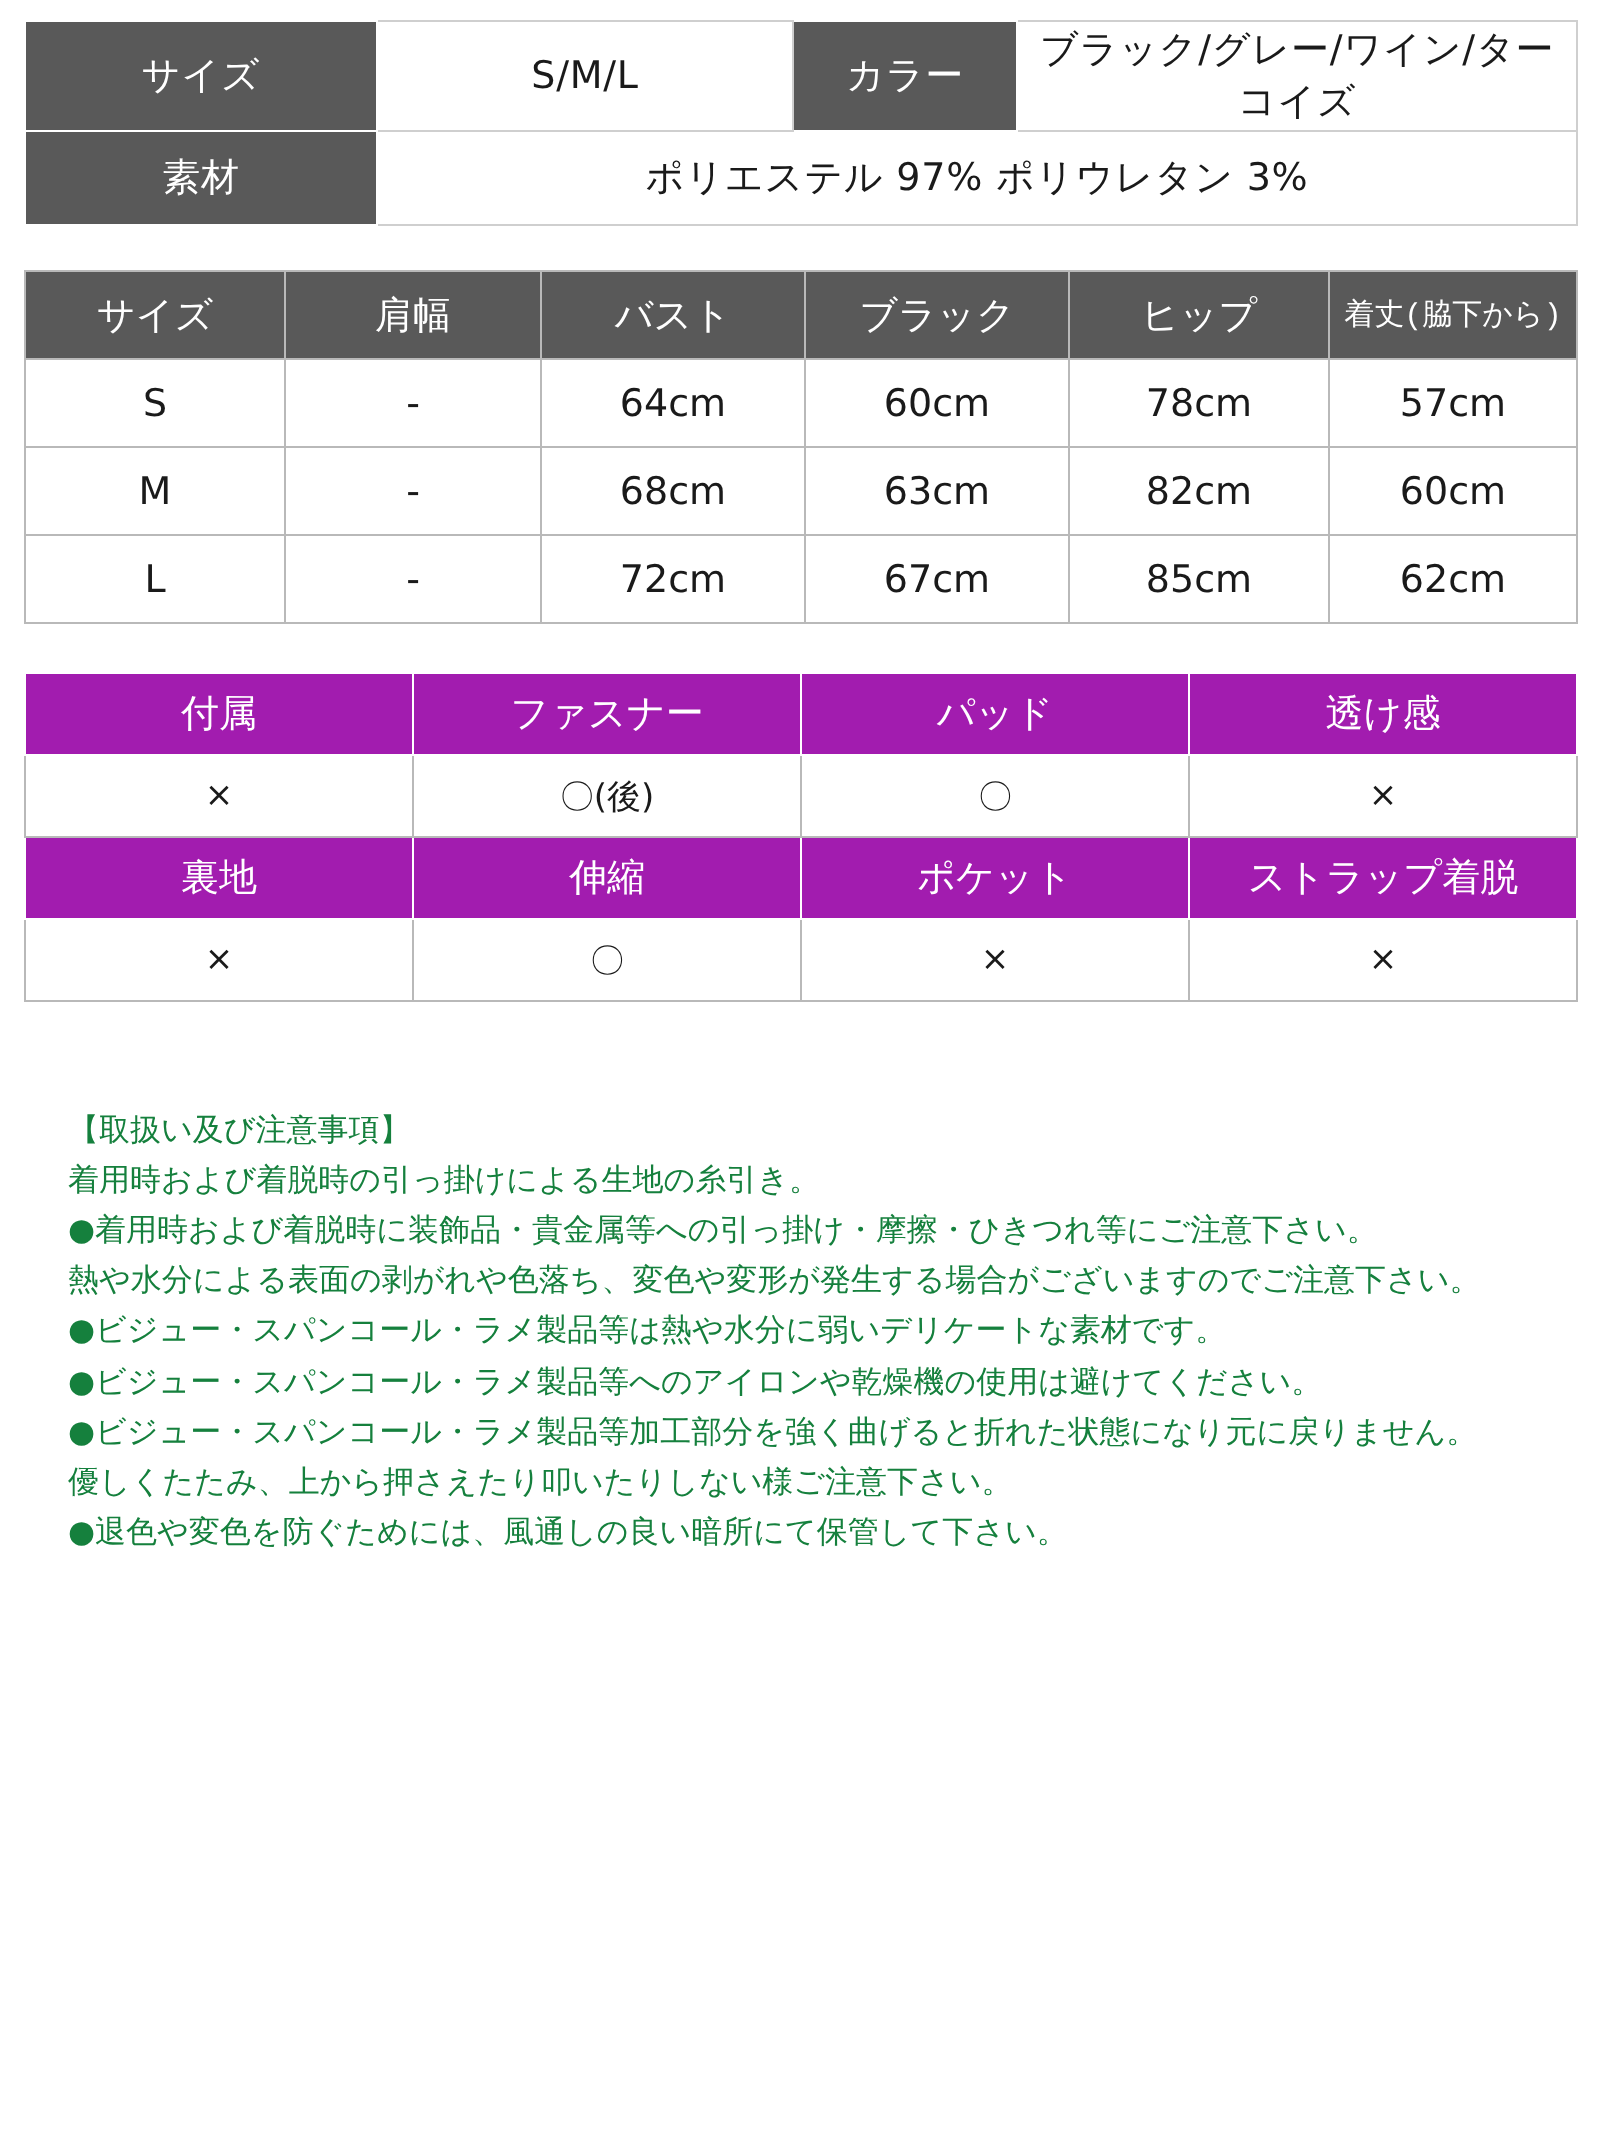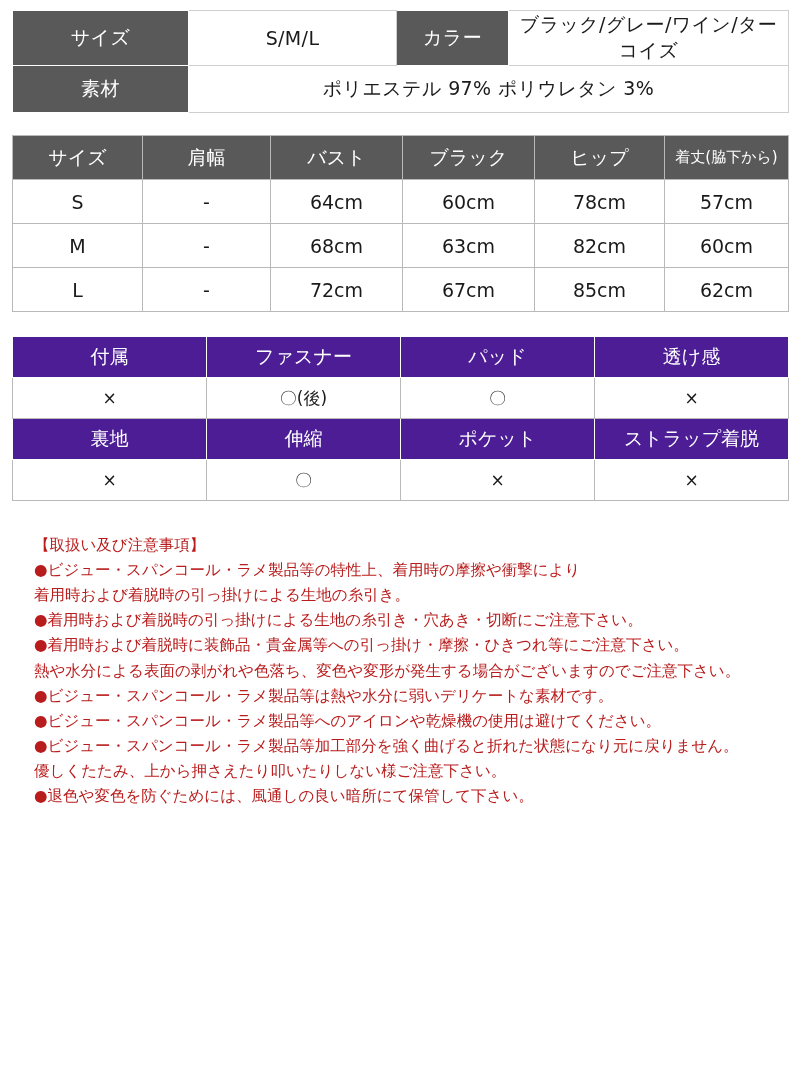--- a/index.html
+++ b/index.html
@@ -65,55 +65,56 @@
     vertical-align: middle;
     font-size: 19px;
     font-weight: normal;
   }
   #size-table thead th {
     background: #595959;
     color: #ffffff;
   }
   #size-table thead th.th-last {
     font-size: 15px;
+    font-family: Liberation Mono, monospace;
   }
   #size-table tbody td {
     background: #ffffff;
     color: #1a1a1a;
   }
 
   
   #feature-table {
     margin-top: 24px;
   }
   #feature-table td {
     border: 1px solid #b9b9b9;
     height: 38px;
     text-align: center;
     vertical-align: middle;
     font-size: 19px;
   }
   #feature-table td.hd {
-    background: #4c1d95;
+    background: #a21caf;
     color: #ffffff;
     border: 1px solid #ffffff;
   }
   #feature-table td.val {
     background: #ffffff;
     color: #1a1a1a;
     font-size: 17px;
   }
 
   
   .notes {
-    margin-top: 32px;
+    margin-top: 52px;
     padding-left: 22px;
     font-size: 15.5px;
     line-height: 1.62;
-    color: #b91c1c;
+    color: #15803d;
   }
   .notes .line {
     white-space: pre;
   }
 </style>
 </head>
 <body>
 
 <div class="page">
 
@@ -215,23 +216,21 @@
         <td class="val">×</td>
         <td class="val">〇</td>
         <td class="val">×</td>
         <td class="val">×</td>
       </tr>
     </tbody>
   </table>
 
   <div class="notes">
     <div class="line">【取扱い及び注意事項】</div>
-    <div class="line">●ビジュー・スパンコール・ラメ製品等の特性上、着用時の摩擦や衝撃により</div>
     <div class="line">着用時および着脱時の引っ掛けによる生地の糸引き。</div>
-    <div class="line">●着用時および着脱時の引っ掛けによる生地の糸引き・穴あき・切断にご注意下さい。</div>
     <div class="line">●着用時および着脱時に装飾品・貴金属等への引っ掛け・摩擦・ひきつれ等にご注意下さい。</div>
     <div class="line">熱や水分による表面の剥がれや色落ち、変色や変形が発生する場合がございますのでご注意下さい。</div>
     <div class="line">●ビジュー・スパンコール・ラメ製品等は熱や水分に弱いデリケートな素材です。</div>
     <div class="line">●ビジュー・スパンコール・ラメ製品等へのアイロンや乾燥機の使用は避けてください。</div>
     <div class="line">●ビジュー・スパンコール・ラメ製品等加工部分を強く曲げると折れた状態になり元に戻りません。</div>
     <div class="line">優しくたたみ、上から押さえたり叩いたりしない様ご注意下さい。</div>
     <div class="line">●退色や変色を防ぐためには、風通しの良い暗所にて保管して下さい。</div>
   </div>
 
 </div>

